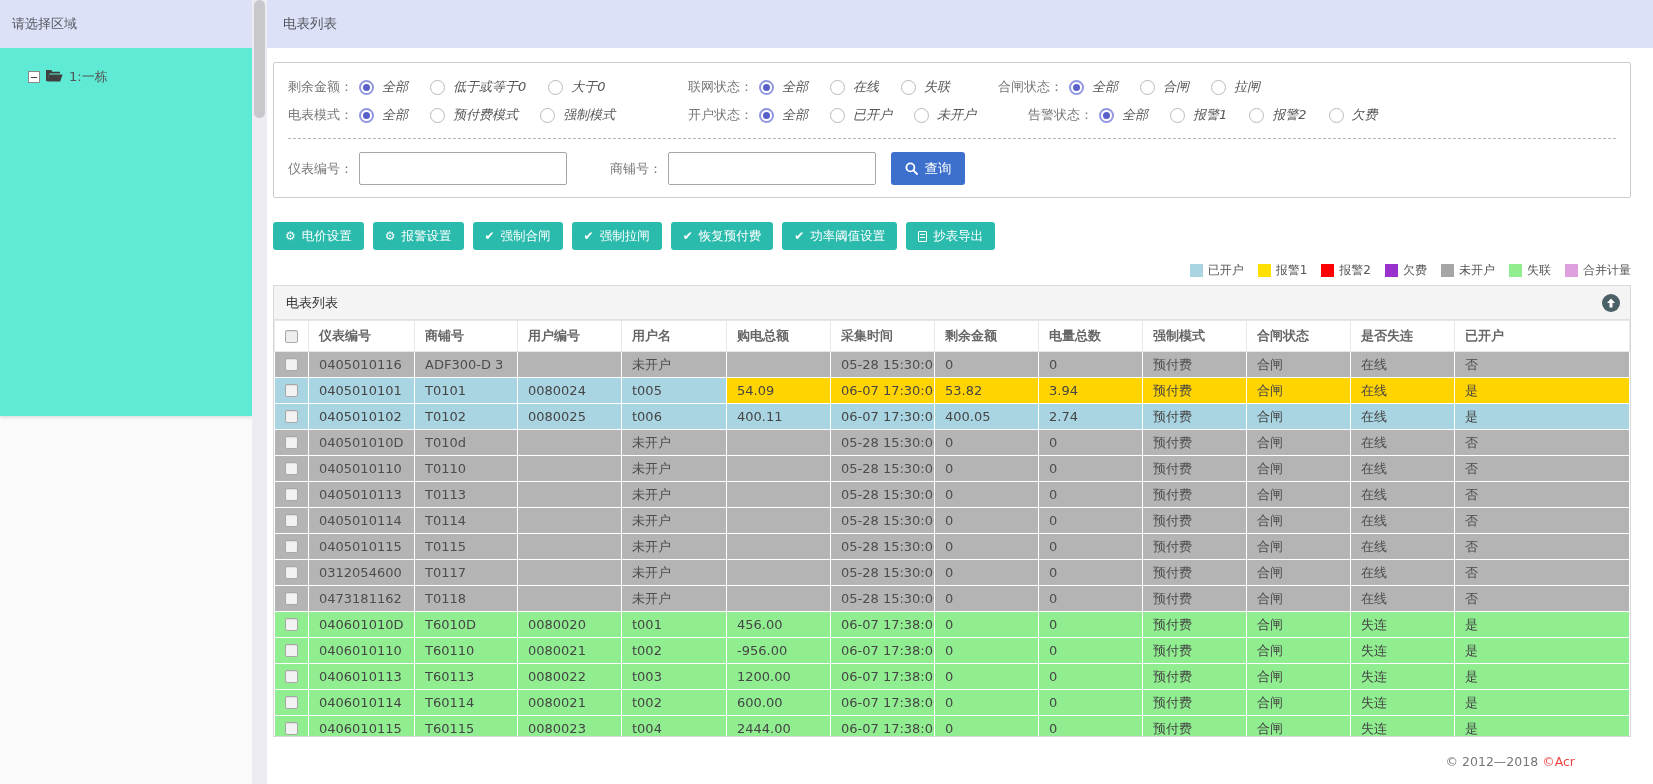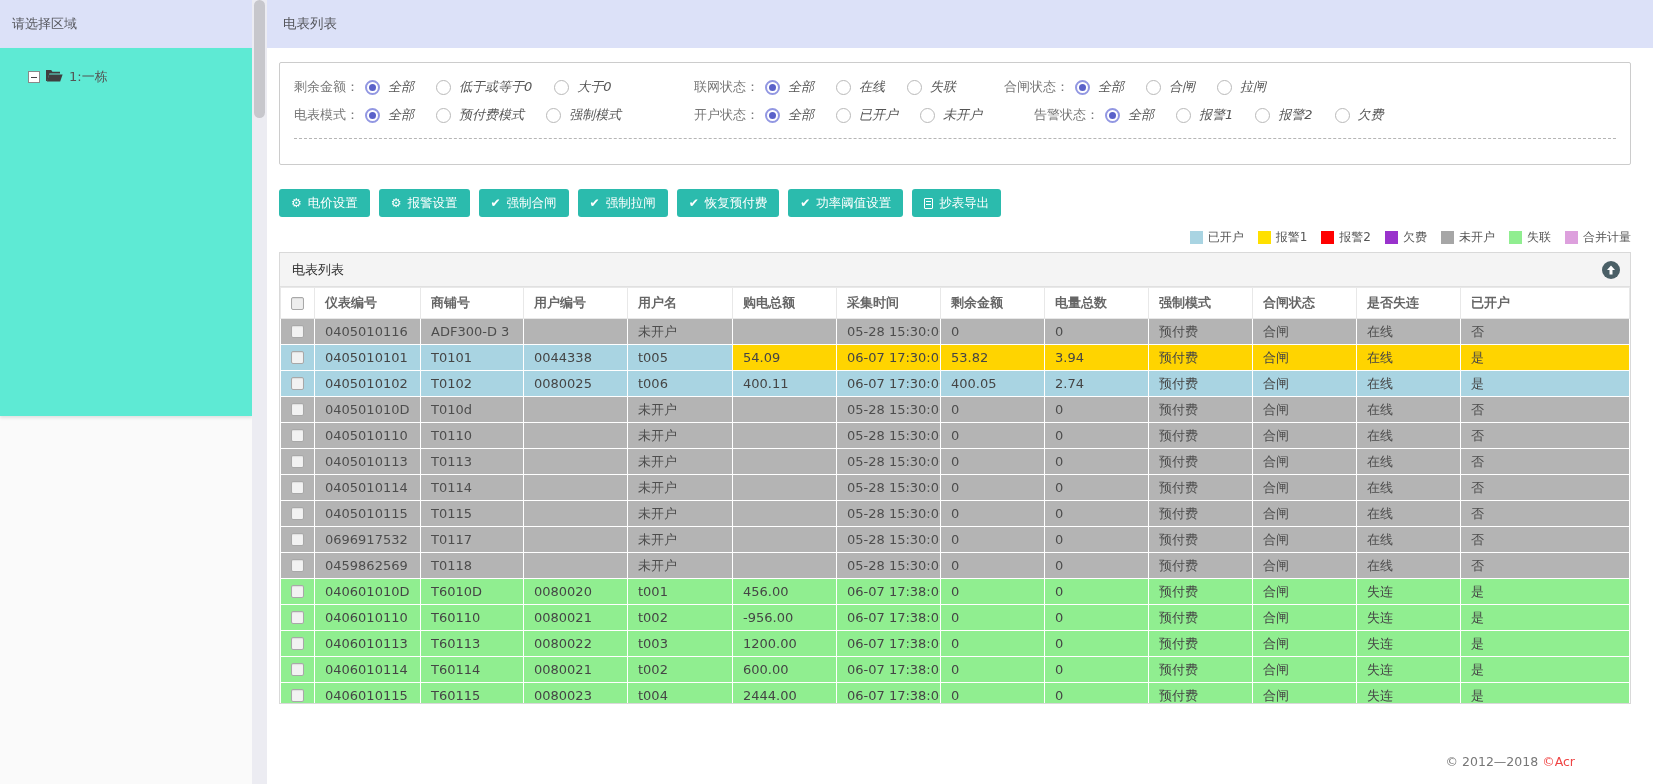--- a/index.html
+++ b/index.html
@@ -19,21 +19,21 @@
   .tree-child .stub { width:12px; border-top:1px dotted #9a9a9a; height:0; flex:0 0 auto; }
   .ticon-svg { flex:0 0 auto; display:inline-block; }
 
   
   .vstrip { width:15px; background:#ececf2; position:relative; }
   .vthumb { position:absolute; top:0; left:2px; width:11px; height:118px; background:#c7c7cc; border-radius:6px; }
 
   
   .main { flex:1; display:flex; flex-direction:column; min-width:0; }
   .main-header { height:48px; background:#dce1f8; display:flex; align-items:center; padding-left:16px; color:#55565c; font-size:13.5px; }
-  .main-body { flex:1; background:#fff; padding:14px 22px 0 12px; overflow:hidden; }
+  .main-body { flex:1; background:#fff; padding:14px 22px 0 6px; overflow:hidden; }
 
   
   .filter-box { border:1px solid #ccc; border-radius:2px; padding:10px 14px 12px 14px; }
   .filter-row { display:grid; grid-template-columns:400px 310px 1fr; align-items:center; height:28px; }
   .fgroup { display:flex; align-items:center; }
   .filter-row:nth-child(2) .fgroup:nth-child(3) { padding-left:30px; }
   .flabel { color:#777; margin-right:6px; white-space:nowrap; }
   .fopt { display:inline-flex; align-items:center; margin-right:22px; cursor:pointer; white-space:nowrap; }
   .radio { width:15px; height:15px; border-radius:50%; border:1px solid #b9b9b9; background:#fff; margin-right:8px; position:relative; flex:0 0 auto; }
   .radio.sel { border:2px solid #9297e2; }
@@ -202,20 +202,37 @@
                 <span class="radio"></span>
                 <span class="ftext">报警2</span>
               </label>
               <label class="fopt">
                 <span class="radio"></span>
                 <span class="ftext">欠费</span>
               </label>
             </div>
           </div>
         <div class="dashed-sep"></div>
+        <div class="search-row">
+          <span class="slabel">仪表编号：</span>
+          <input class="sinput" value="" style="">
+          <span class="gap43"></span>
+          <span class="slabel">商铺号：</span>
+          <input class="sinput" value="" style="">
+          <span class="gap15"></span>
+          <button class="btn-query">
+            <span style="display:inline-flex">
+              <svg width="13" height="13" viewBox="0 0 13 13">
+                  <circle cx="5.4" cy="5.4" r="4" fill="none" stroke="#fff" stroke-width="1.8"></circle>
+                  <line x1="8.4" y1="8.4" x2="12" y2="12" stroke="#fff" stroke-width="1.8" stroke-linecap="round"></line>
+                </svg>
+            </span>
+            <span>查询</span>
+          </button>
+        </div>
       </div>
 
       <div class="toolbar">
           <button class="tbtn">
             <span class="uicon">⚙</span>
             <span>电价设置</span>
           </button>
           <button class="tbtn">
             <span class="uicon">⚙</span>
             <span>报警设置</span>
@@ -336,21 +353,21 @@
                 <td>合闸</td>
                 <td>在线</td>
                 <td>否</td>
               </tr>
               <tr class="row-blue">
                 <td>
                   <div class="cb"></div>
                 </td>
                 <td>0405010101</td>
                 <td>T0101</td>
-                <td>0044338</td>
+                <td>0080024</td>
                 <td>t005</td>
                 <td class="alert-cell">54.09</td>
                 <td class="alert-cell">06-07 17:30:00</td>
                 <td class="alert-cell">53.82</td>
                 <td class="alert-cell">3.94</td>
                 <td class="alert-cell">预付费</td>
                 <td class="alert-cell">合闸</td>
                 <td class="alert-cell">在线</td>
                 <td class="alert-cell">是</td>
               </tr>
@@ -453,38 +470,38 @@
                 <td>0</td>
                 <td>预付费</td>
                 <td>合闸</td>
                 <td>在线</td>
                 <td>否</td>
               </tr>
               <tr class="row-gray">
                 <td>
                   <div class="cb"></div>
                 </td>
-                <td>0696917532</td>
+                <td>0312054600</td>
                 <td>T0117</td>
                 <td></td>
                 <td>未开户</td>
                 <td></td>
                 <td>05-28 15:30:00</td>
                 <td>0</td>
                 <td>0</td>
                 <td>预付费</td>
                 <td>合闸</td>
                 <td>在线</td>
                 <td>否</td>
               </tr>
               <tr class="row-gray">
                 <td>
                   <div class="cb"></div>
                 </td>
-                <td>0459862569</td>
+                <td>0473181162</td>
                 <td>T0118</td>
                 <td></td>
                 <td>未开户</td>
                 <td></td>
                 <td>05-28 15:30:00</td>
                 <td>0</td>
                 <td>0</td>
                 <td>预付费</td>
                 <td>合闸</td>
                 <td>在线</td>

